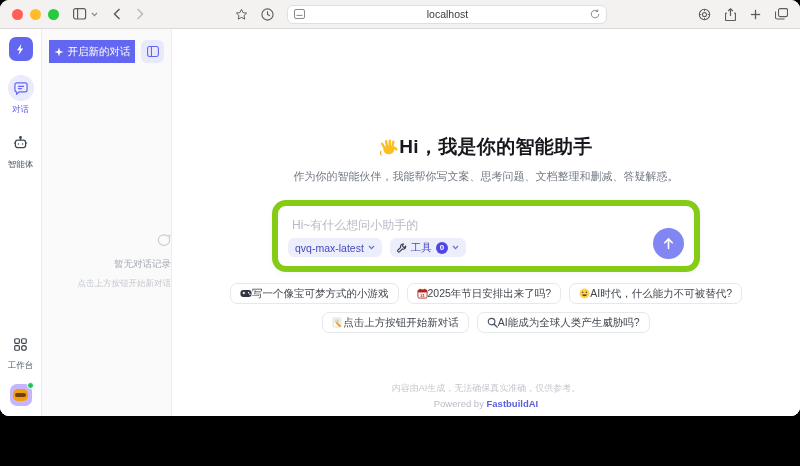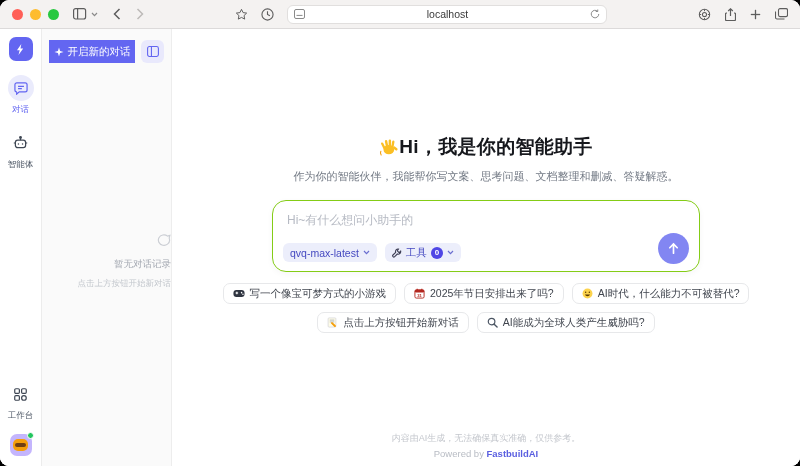--- a/index.html
+++ b/index.html
@@ -1,18 +1,18 @@
 <!DOCTYPE html>
 <html><head>
 <meta charset="utf-8">
 <style>
   * { margin:0; padding:0; box-sizing:border-box; }
   html,body { width:800px; height:466px; background:#000; overflow:hidden;
     font-family:"Liberation Sans","DejaVu Sans",sans-serif; }
-  .window { width:800px; height:466px; border-radius:9px; overflow:hidden;
+  .window { width:800px; height:416px; border-radius:9px; overflow:hidden;
     display:flex; flex-direction:column; background:#fff; }
 
   
   .chrome { height:29px; flex:0 0 29px; background:#f4f2f1; border-bottom:1px solid #dcdada;
     display:flex; align-items:center; padding:0 12px; }
   .traffic { display:flex; gap:7px; margin-right:14px; }
   .light { width:11px; height:11px; border-radius:50%; }
   .cicon { display:flex; align-items:center; justify-content:center; color:#5d5d5d; cursor:default; }
   .cicon svg { display:block; }
   .nav-group { display:flex; align-items:center; gap:15px; margin-right:10px; }
@@ -58,37 +58,37 @@
     align-items:flex-end; gap:7px; }
   .empty .t1 { font-size:9.5px; color:#a2a7b0; margin-top:4px; }
   .empty .t2 { font-size:8.5px; color:#c3c7cd; }
 
   
   .main { flex:1; display:flex; flex-direction:column; align-items:center; background:#fff; }
   .greeting { margin-top:105px; display:flex; align-items:center; gap:0; }
   .greeting h1 { font-size:19px; font-weight:bold; color:#16181d; letter-spacing:.3px; }
   .subtitle { margin-top:9px; font-size:11px; color:#737a85; }
 
-  .input-card { margin-top:16px; width:428px; height:72px; background:#fff; border:1px solid #84cc16;
+  .input-card { margin-top:16px; width:428px; height:72px; background:#fff; border:6px solid #84cc16;
     border-radius:14px; box-shadow:0 2px 6px rgba(40,40,60,.04); position:relative; padding:11px 14px; }
   .input-card textarea { width:380px; height:30px; border:none; outline:none; resize:none;
     font-size:12px; color:#30343b; background:transparent; font-family:inherit; }
   .input-card textarea::placeholder { color:#b6bac3; }
   .pills { position:absolute; left:10px; bottom:9px; display:flex; gap:8px; }
   .pill { height:19px; border-radius:6px; background:#eceefb; display:flex; align-items:center;
     gap:4px; padding:0 7px; font-size:10.5px; color:#4549c0; cursor:pointer; }
   .badge { width:12px; height:12px; border-radius:50%; background:#4f46e5; color:#fff; font-size:8px;
     display:flex; align-items:center; justify-content:center; font-weight:bold; }
   .send { position:absolute; right:10px; bottom:7px; width:31px; height:31px; border-radius:50%;
     border:none; background:#8286f2; display:flex; align-items:center; justify-content:center; cursor:pointer; }
 
   .chips { display:flex; gap:8px; margin-top:11px; }
   .chips + .chips { margin-top:8px; }
   .chip { height:21px; background:#fff; border:1px solid #e7e8ea; border-radius:7px; padding:0 9px;
-    display:flex; align-items:center; gap:5px; font-size:10.5px; color:#40454e; cursor:pointer; }
+    display:flex; align-items:center; font-size:10.5px; color:#40454e; cursor:pointer; }
   .chip svg { flex:0 0 auto; }
 
   .main-spacer { flex:1; }
   .footer { margin-bottom:7px; text-align:center; }
   .footer .disc { font-size:9px; color:#c4c7cd; }
   .footer .powered { margin-top:3px; font-size:9.5px; color:#b8bcc4; }
   .footer .brand { color:#5a5fe0; font-weight:bold; }
 </style>
 </head>
 <body>

